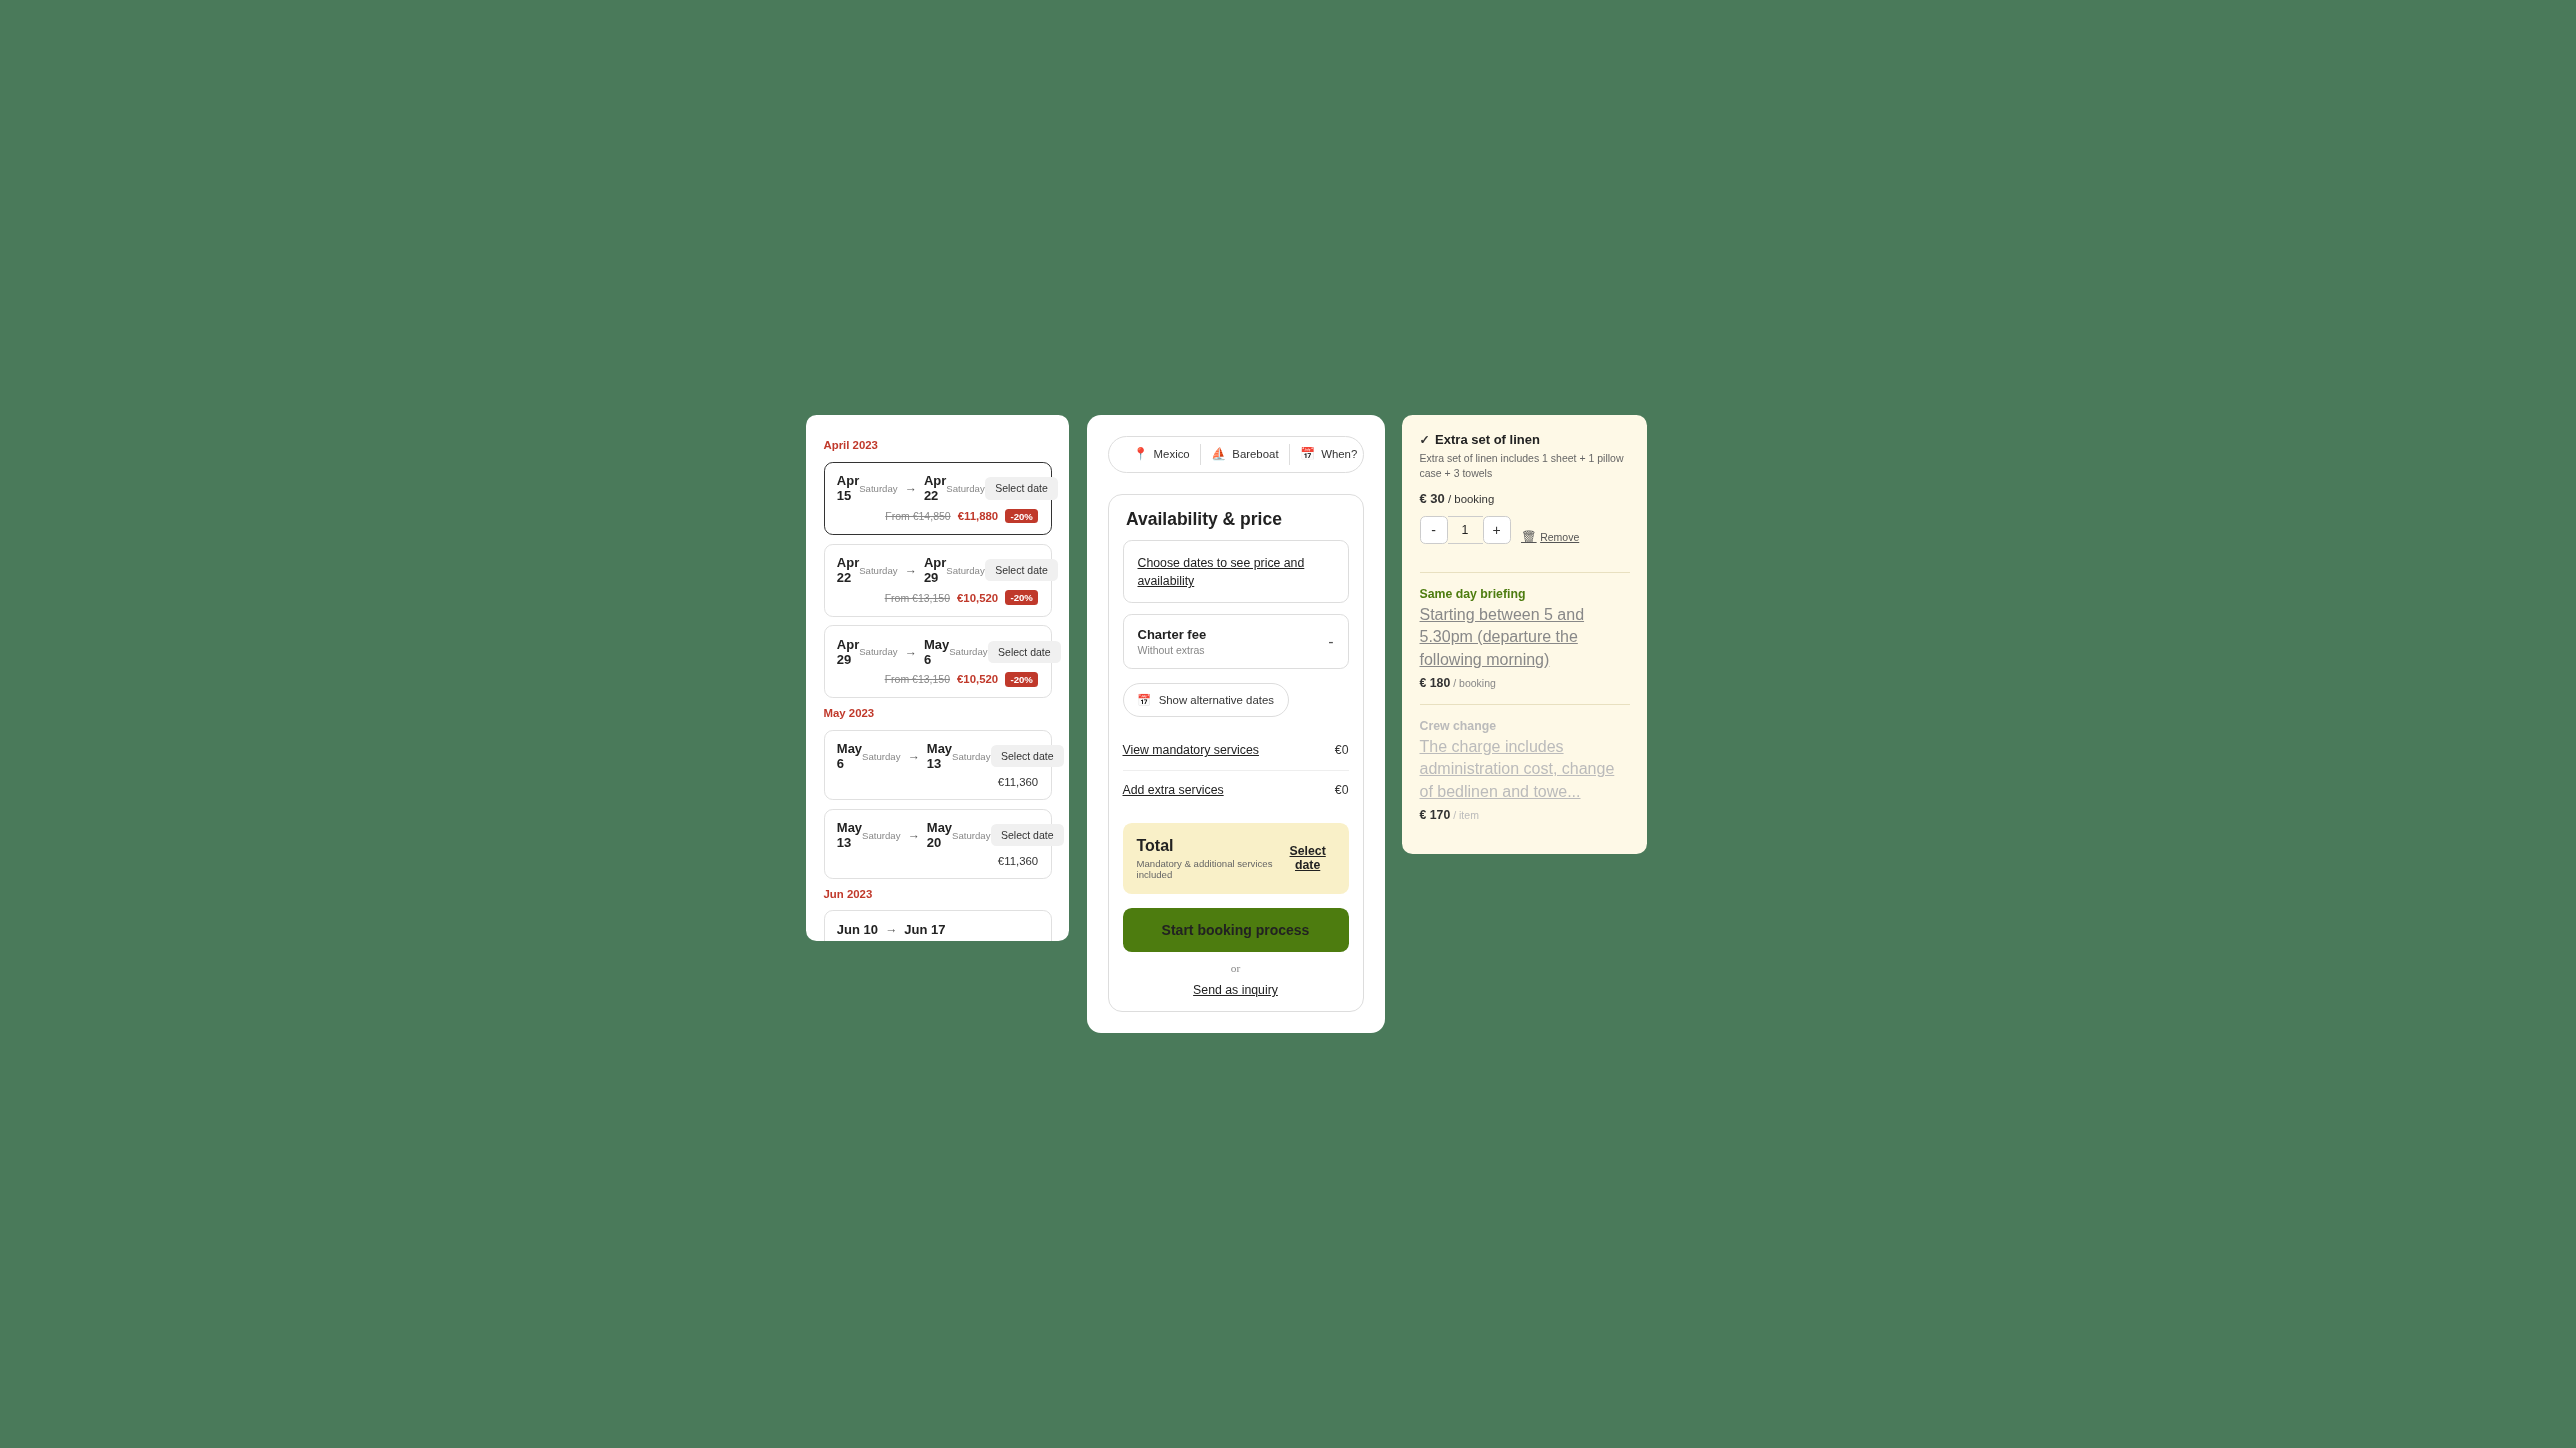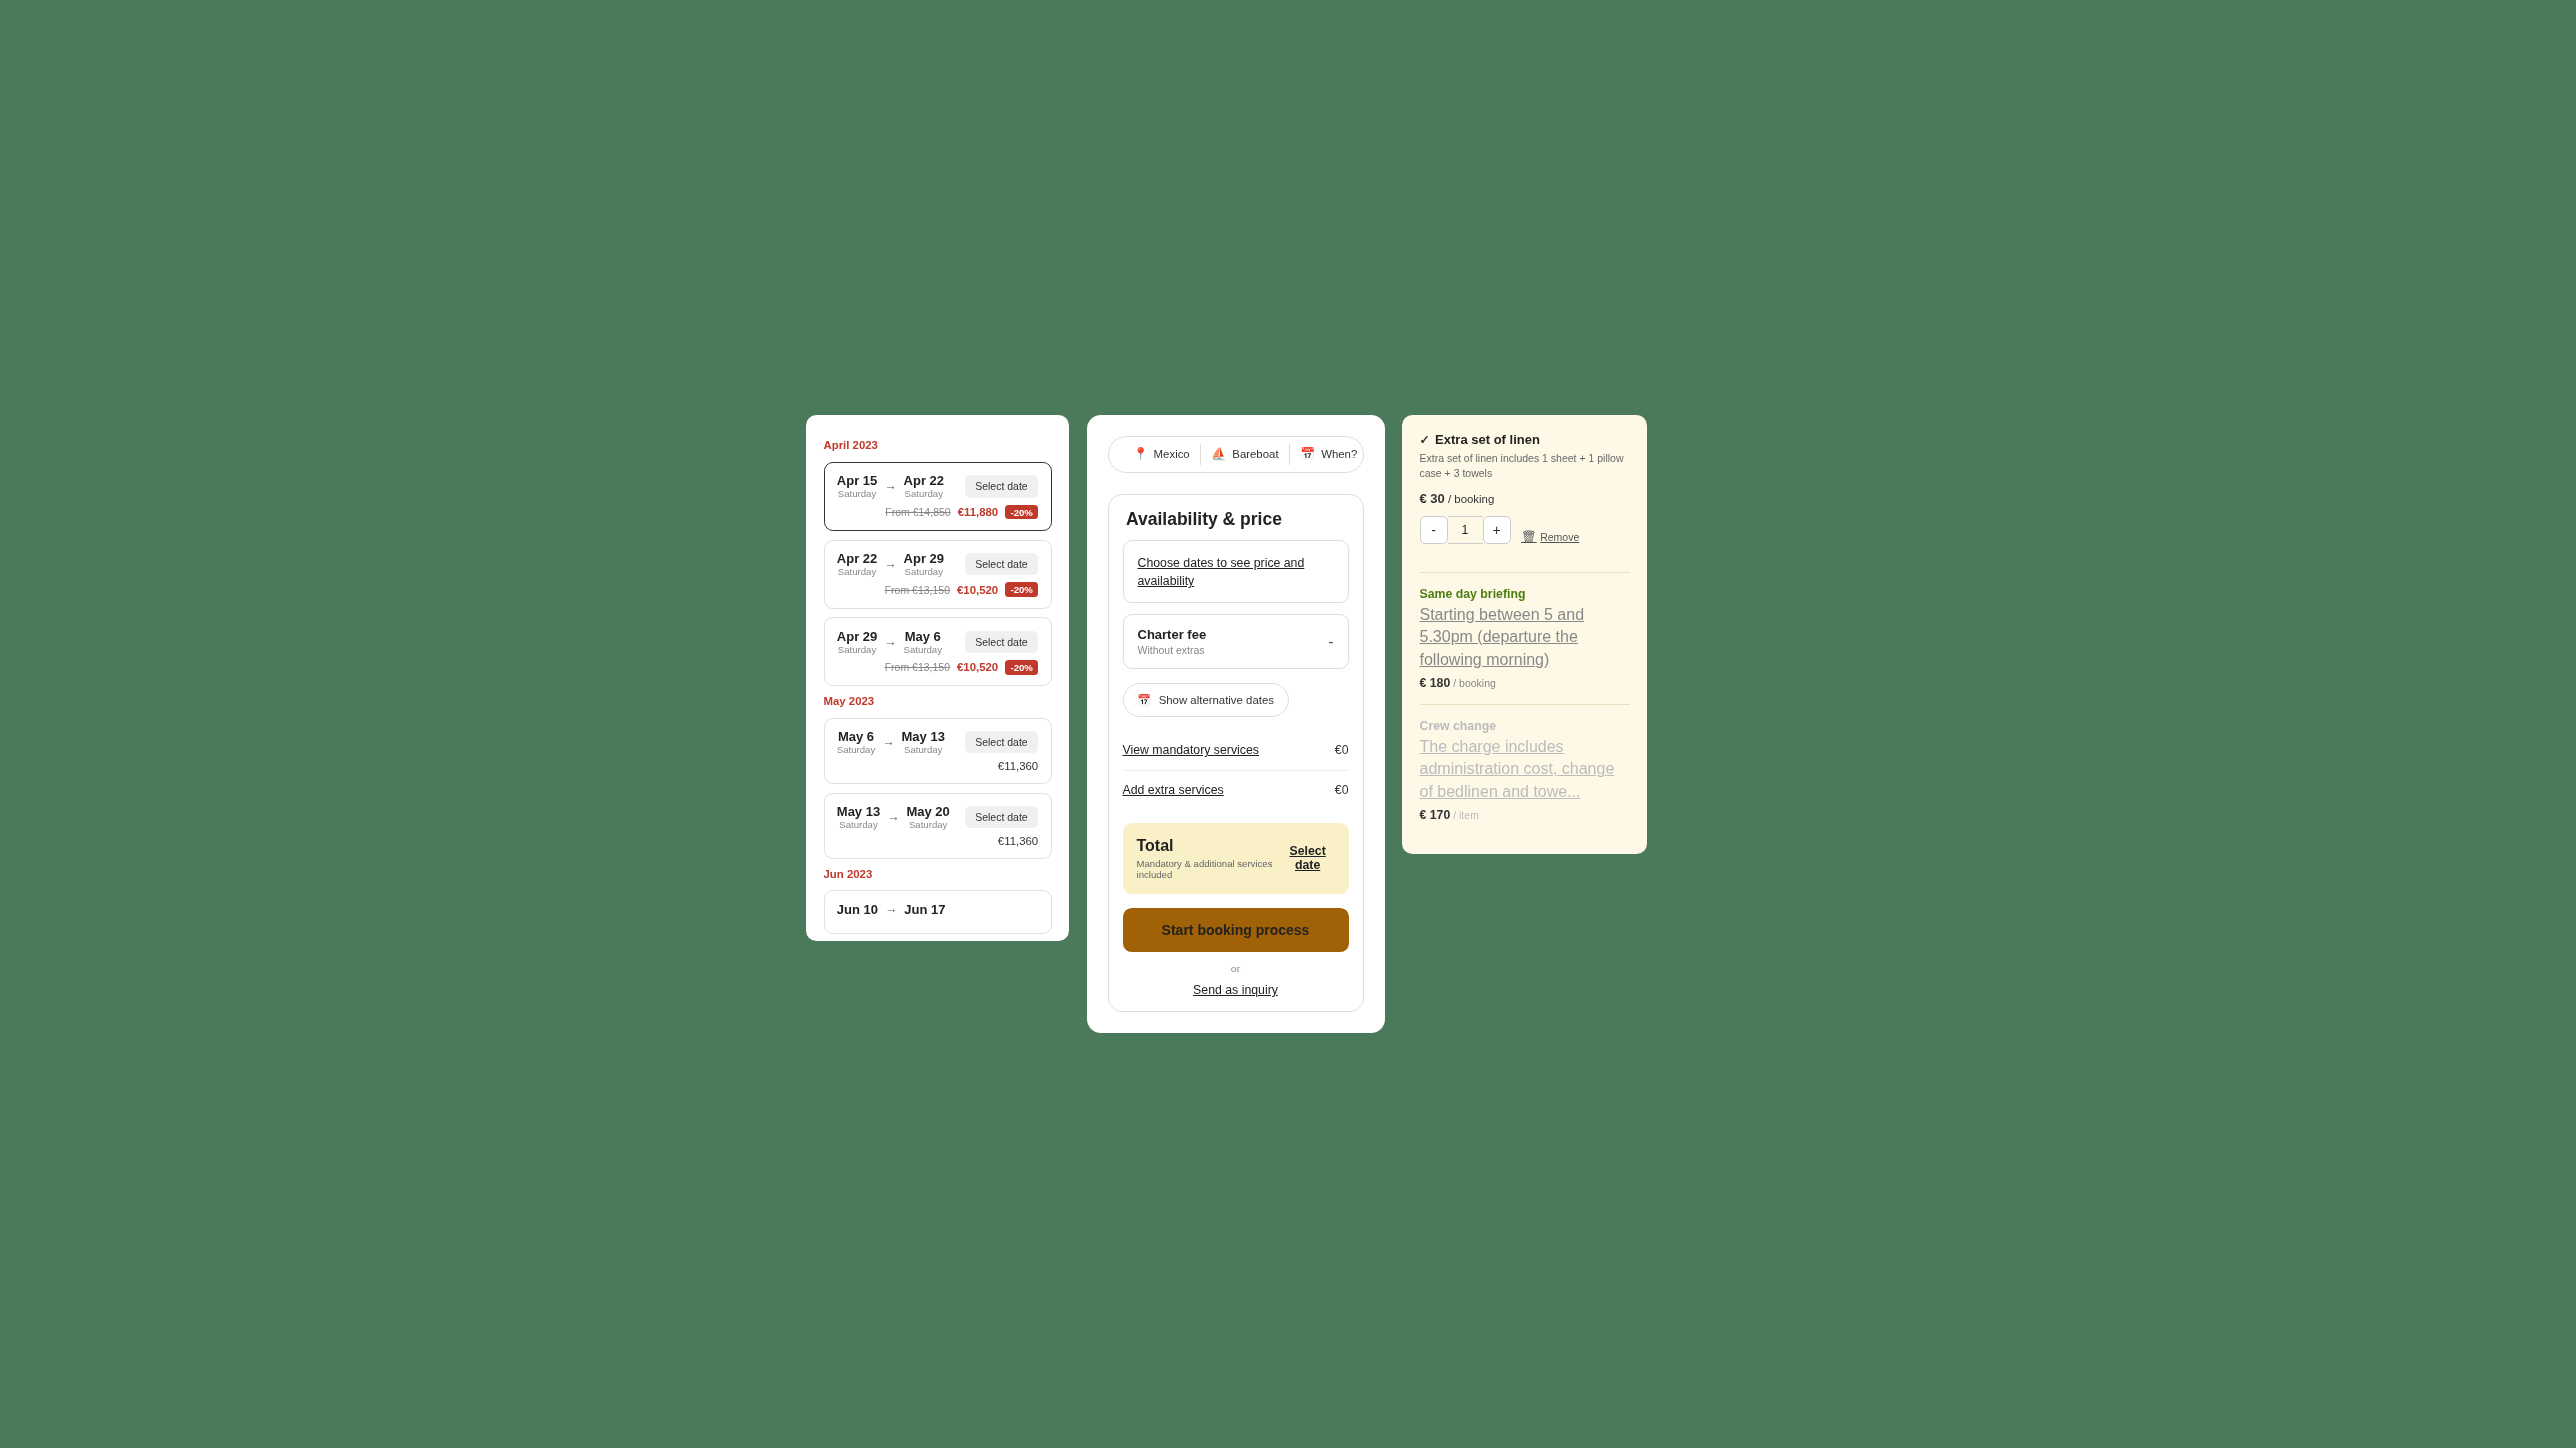--- a/index.html
+++ b/index.html
@@ -60,21 +60,21 @@
     }
 
     .date-range {
       display: flex;
       align-items: center;
       gap: 7px;
     }
 
     .date-item {
       display: flex;
-      flex-direction: column;
+      flex-direction: row;
       align-items: center;
     }
 
     .date-main {
       font-size: 13px;
       font-weight: 600;
       color: #222;
     }
 
     .date-sub {
@@ -301,21 +301,21 @@
       font-weight: 600;
       color: #222;
       text-decoration: underline;
       cursor: pointer;
     }
 
     .start-booking-btn {
       display: block;
       width: calc(100% - 28px);
       margin: 0 14px 10.5px;
-      background: #a16207;
+      background: #4d7c0f;
       border: none;
       border-radius: 8.8px;
       padding: 14px;
       font-size: 14px;
       font-weight: 600;
       color: #222;
       cursor: pointer;
       text-align: center;
     }
 

